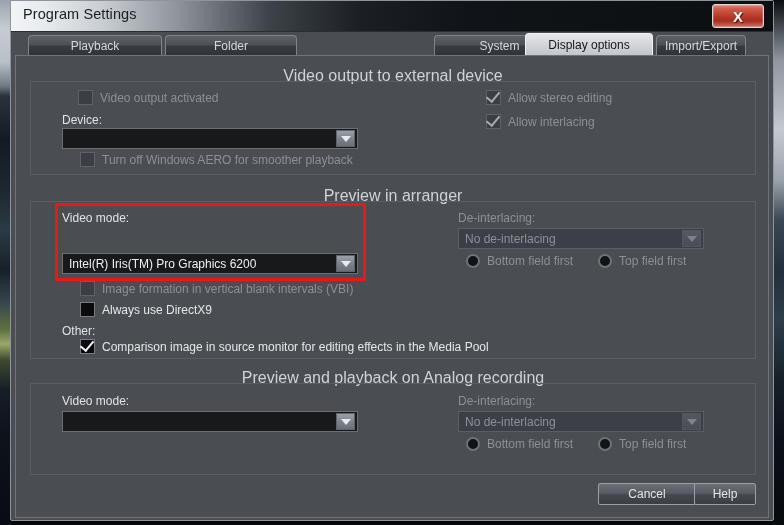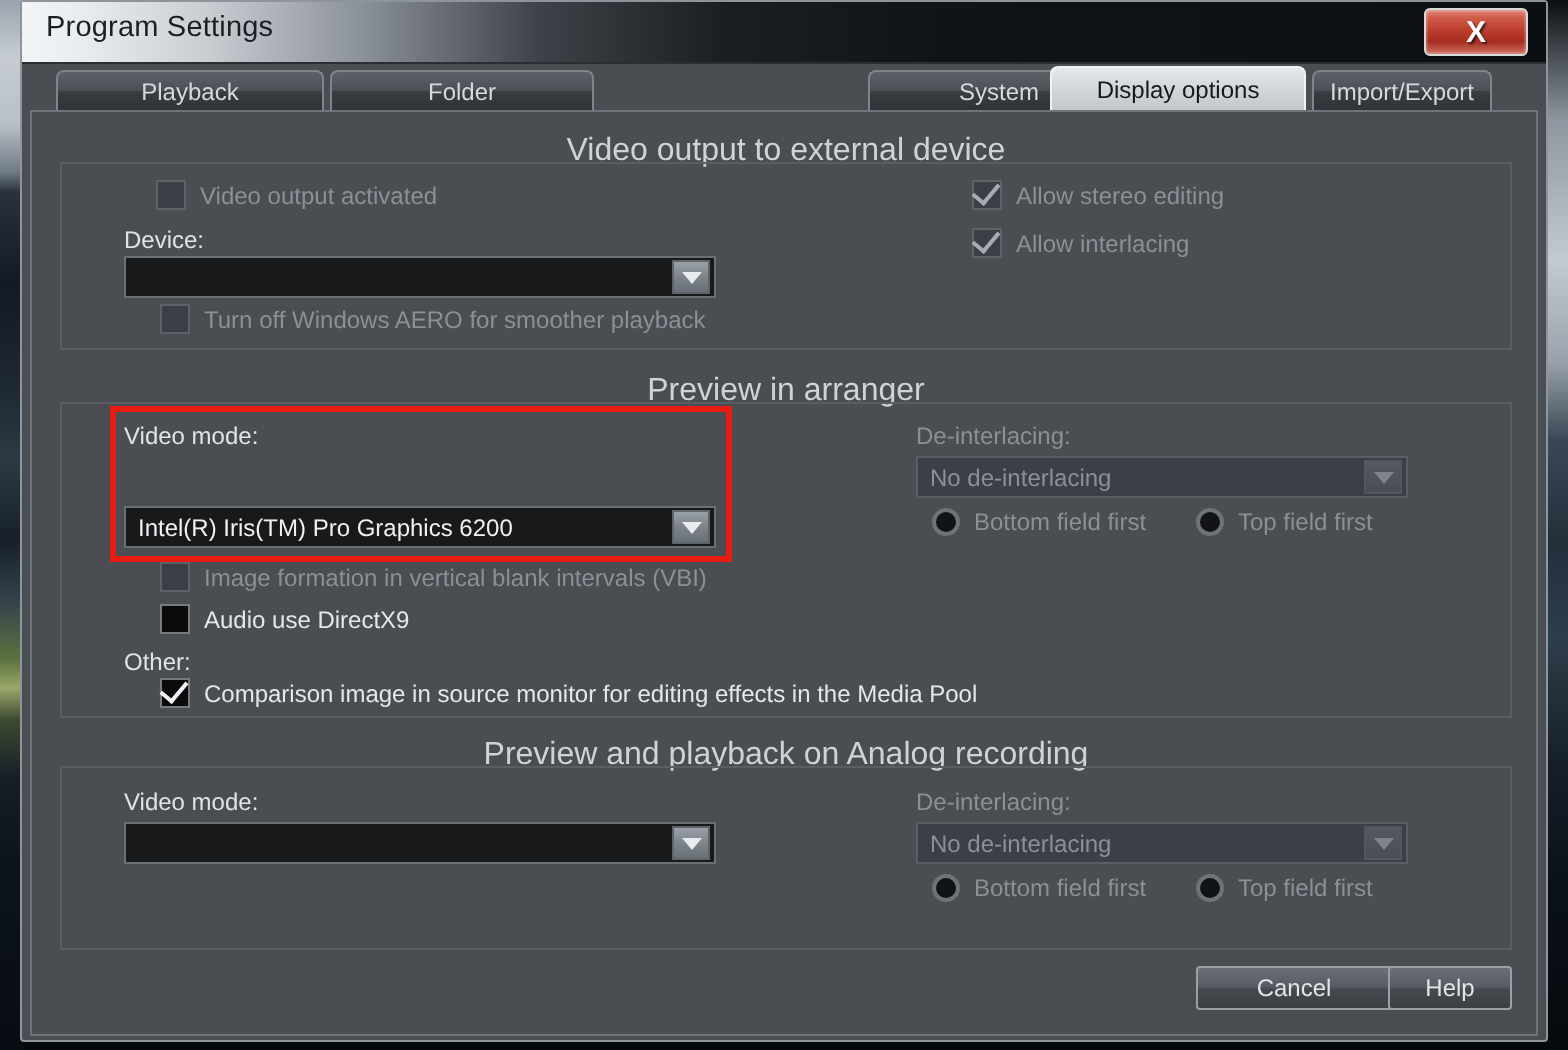--- a/index.html
+++ b/index.html
@@ -350,21 +350,21 @@
         </span>
     </div>
 
     <div class="cb disabled" style="left:64px;top:225px;">
       <span class="box"></span>
       <span class="txt">Image formation in vertical blank intervals (VBI)</span>
     </div>
 
     <div class="cb enabled" style="left:64px;top:246px;">
       <span class="box"></span>
-      <span class="txt">Audio use DirectX9</span>
+      <span class="txt">Always use DirectX9</span>
     </div>
 
     <div class="lbl" style="left:46px;top:268px;">Other:</div>
 
     <div class="cb enabled" style="left:64px;top:283px;">
       <span class="box">
           <i class="tick"></i>
         </span>
       <span class="txt">Comparison image in source monitor for editing effects in the Media Pool</span>
     </div>

